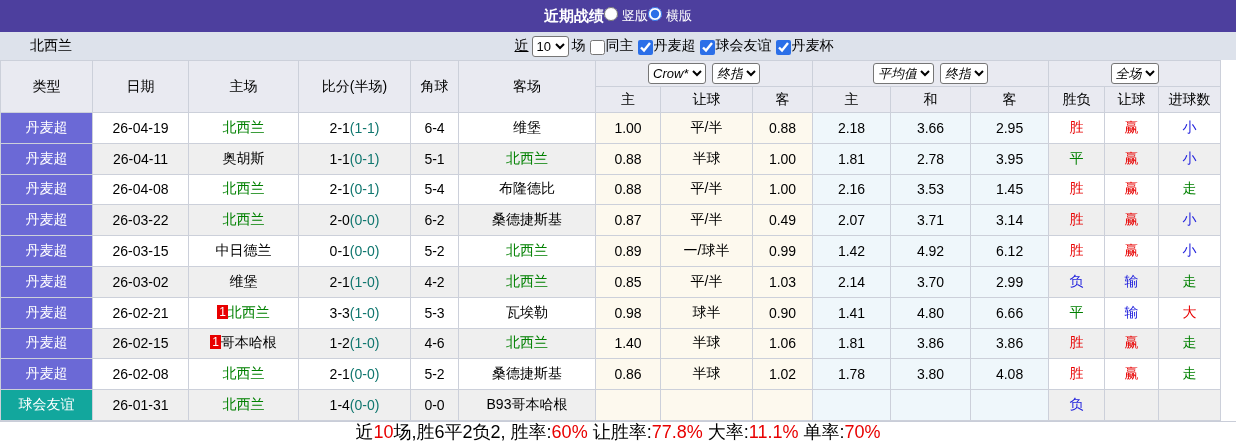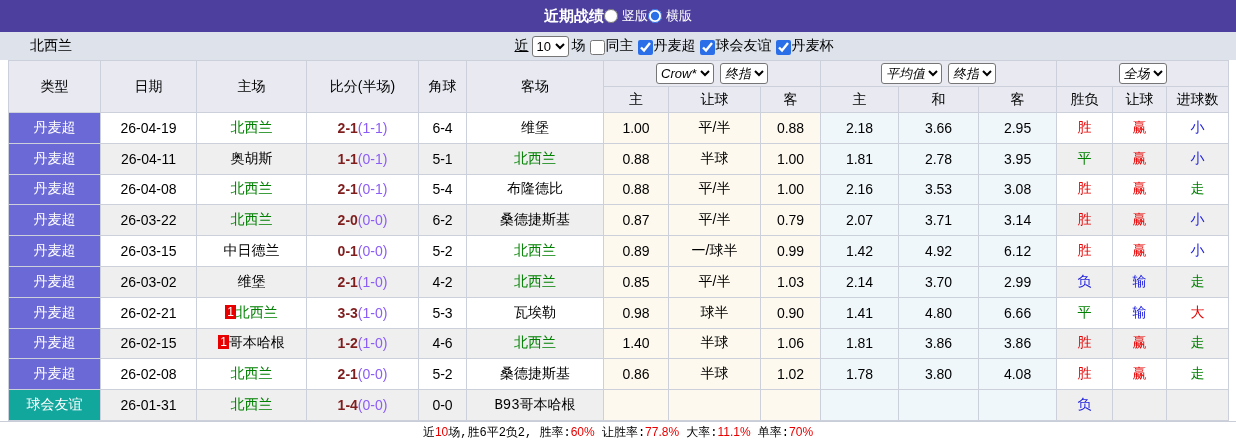--- a/index.html
+++ b/index.html
@@ -8,65 +8,65 @@
     width:1236px; height:442px; overflow:hidden; background:#fff;
     font-family:"Liberation Sans","DejaVu Sans",sans-serif; color:#000;
   }
 
   
   .titlebar {
     height:32px; background:#4d3f9e; display:flex; align-items:center;
     justify-content:center; color:#fff;
   }
   .titlebar .title { font-size:15px; font-weight:bold; }
-  .titlebar label { font-size:13px; display:flex; align-items:center; gap:4px; cursor:pointer; }
+  .titlebar label { font-size:13px; display:flex; align-items:flex-start; gap:4px; cursor:pointer; }
   .titlebar input[type=radio] { width:14px; height:14px; accent-color:#2b6fe8; margin:0; }
 
   
   .filterbar {
     height:28px; background:#dde2eb; position:relative;
     display:flex; align-items:center; justify-content:center; font-size:14px;
   }
   .filterbar .team { position:absolute; left:30px; font-size:14px; }
   .filterbar .controls { display:flex; align-items:center; gap:3px; transform:translateX(56px); }
   .filterbar a.near { color:#000; text-decoration:underline; cursor:pointer; }
   .filterbar select { font-size:13px; height:21px; border:1px solid #767676; border-radius:3px; background:#fff; }
   .filterbar input[type=checkbox] { width:15px; height:15px; accent-color:#2b6fe8; margin:0 1px; }
   .filterbar .cbx { display:flex; align-items:flex-end; }
 
   
-  table { border-collapse:collapse; table-layout:fixed; width:1220px; margin-left:8px; font-size:14px; }
+  table { border-collapse:collapse; table-layout:fixed; width:1220px; margin-left:0; font-size:14px; }
   th, td { border:1px solid #ccd0da; text-align:center; padding:0; overflow:hidden; white-space:nowrap; font-weight:normal; }
   thead tr { height:26px; }
   thead th, thead td { background:#e9eaf1; }
   tbody tr { height:30.8px; }
   tbody tr:nth-child(even) td { background:#efefef; }
   tbody tr:nth-child(odd) td { background:#ffffff; }
   tbody td.c-ah { background:#fdf9ee !important;text-align:center; }
   tbody td.c-eu { background:#eff7fb !important; }
   .sel-cell select { font-size:13px; height:21px; border:1px solid #767676; border-radius:3px; background:#fff; margin:0 3px;font-style:italic; }
 
   td.c-league { color:#fff; }
   td.c-league[data-variant="super"]    { background:#6b69d6 !important; }
   td.c-league[data-variant="friendly"] { background:#12a79d !important; }
 
-  .ft { color:#7f1d1d;font-weight:bold; }
-  .ht { color:#8b5cf6;text-align:right; }
+  .ft { color:#000000; }
+  .ht { color:#0f766e;text-align:right; }
   .rank { display:inline-block; background:#e80000; color:#fff; font-size:12px; line-height:14px; padding:0 2px; vertical-align:1px; }
   .rank:empty { display:none; }
 
   [data-color="red"]   { color:#e80000; }
   [data-color="green"] { color:#008000; }
   [data-color="blue"]  { color:#2222dd; }
-  [data-color="black"] { color:#000;font-family:Liberation Mono, monospace; }
+  [data-color="black"] { color:#000; }
 
   
   .footer {
     height:22px; border-top:1px solid #c9cdd8; background:#fff;
-    text-align:center; font-size:12px; line-height:21px;
+    text-align:center; font-size:18px; line-height:21px;
   }
 </style>
 </head>
 <body>
 
 <div class="titlebar">
   <span class="title">近期战绩</span>
   <label>
     <input type="radio" name="layout" style="">
     <span>竖版</span>
@@ -194,36 +194,36 @@
     <td>26-04-08</td>
     <td><span data-color="green">北西兰</span></td>
     <td><span class="ft">2-1</span><span class="ht">(0-1)</span></td>
     <td>5-4</td>
     <td><span data-color="black">布隆德比</span></td>
     <td class="c-ah">0.88</td>
     <td class="c-ah">平/半</td>
     <td class="c-ah">1.00</td>
     <td class="c-eu">2.16</td>
     <td class="c-eu">3.53</td>
-    <td class="c-eu">3.08</td>
+    <td class="c-eu">1.45</td>
     <td data-color="red">胜</td>
     <td data-color="red">赢</td>
     <td data-color="green">走</td>
   </tr>
 
   <tr>
     <td class="c-league" data-variant="super">丹麦超</td>
     <td>26-03-22</td>
     <td><span data-color="green">北西兰</span></td>
     <td><span class="ft">2-0</span><span class="ht">(0-0)</span></td>
     <td>6-2</td>
     <td><span data-color="black">桑德捷斯基</span></td>
     <td class="c-ah">0.87</td>
     <td class="c-ah">平/半</td>
-    <td class="c-ah">0.79</td>
+    <td class="c-ah">0.49</td>
     <td class="c-eu">2.07</td>
     <td class="c-eu">3.71</td>
     <td class="c-eu">3.14</td>
     <td data-color="red">胜</td>
     <td data-color="red">赢</td>
     <td data-color="blue">小</td>
   </tr>
 
   <tr>
     <td class="c-league" data-variant="super">丹麦超</td>

